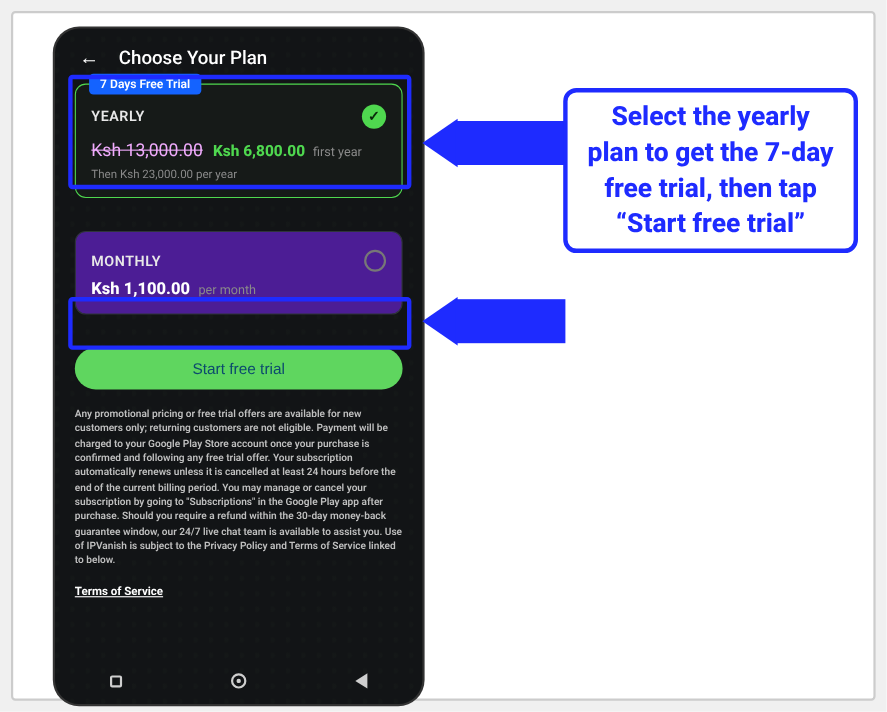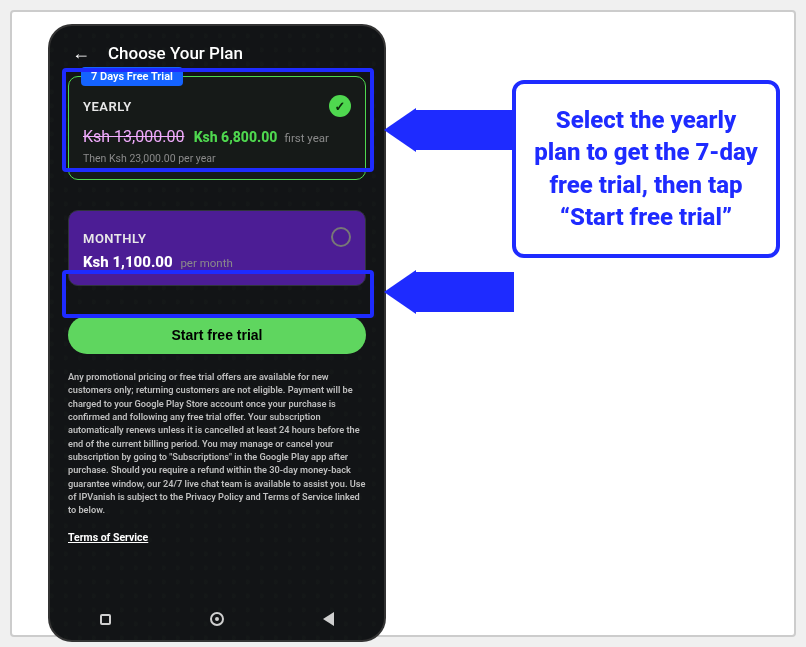--- a/index.html
+++ b/index.html
@@ -72,23 +72,23 @@
 
     .card-monthly {
       background:#4c1d95;
       border:1px solid #2f343b;
     }
     .radio-empty { width:20px;height:20px;border-radius:50%;border:2px solid #777; margin-top:4px;}
     .monthly-price { color:#fff; font-weight:800; font-size:15px; margin-top:6px;}
     .monthly-price .per{ color:#8a8a8a; font-weight:400; font-size:11.5px; margin-left:4px;}
 
     .cta {
-      width:100%; background:#5fd65f; color:#000000;
+      width:100%; background:#5fd65f; color:#0c4a6e;
       border:none; border-radius:22px;
-      font-weight:700; font-size:14px;
+      font-weight:400; font-size:14px;
       padding:11px 0; cursor:pointer;
       position:relative; z-index:2;
     }
 
     .legal { color:#bfbfbf; font-size:9.2px; line-height:1.45; margin-top:16px; font-weight:600; position:relative; z-index:2;}
     .link { color:#fff; font-size:10.5px; font-weight:700; text-decoration:underline; display:inline-block; margin-top:14px; cursor:pointer; position:relative; z-index:2;}
     .link + .link { margin-top:8px; display:block;}
 
     .navbar {
       position:absolute; bottom:6px; left:0; right:0;
@@ -126,21 +126,21 @@
     .arrow1 .shaft{ left:30px; top:2px; width:100px;}
     .arrow2 { left:372px; top:258px; width:130px; height:44px;}
     .arrow2 .head{ left:0; top:0;}
     .arrow2 .shaft{ left:30px; top:2px; width:100px;}
 
     
     .callout {
       position:absolute; left:500px; top:68px;
       width:268px;
       border:4px solid #1e2bff; border-radius:12px;
-      background:#fff; padding:20px 16px;
+      background:#fff; padding:6px 16px;
       z-index:6;
     }
     .callout p{
       color:#1e2bff; font-weight:800; font-size:24px; line-height:1.35;
       text-align:center;
     }
   </style>
 </head>
 <body>
 

